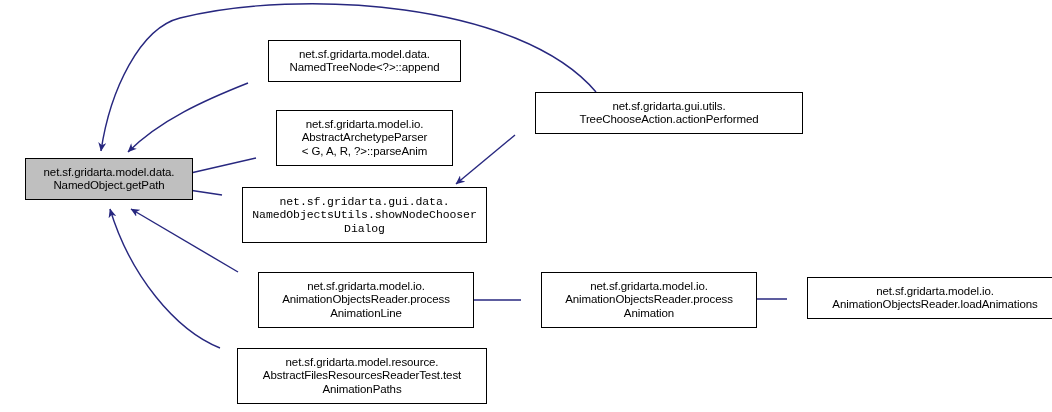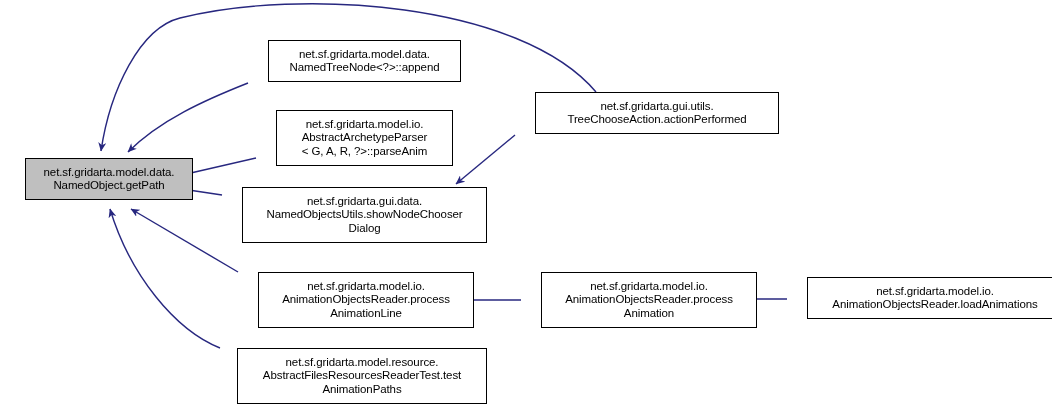--- a/index.html
+++ b/index.html
@@ -93,36 +93,36 @@
   </div>
   <div class="node" style="left: 248px; top: 40px; width: 193px; height: 42px;">
     <span class="label">net.sf.gridarta.model.data.
 NamedTreeNode&lt;?&gt;::append</span>
   </div>
   <div class="node" style="left: 256px; top: 110px; width: 177px; height: 56px;">
     <span class="label">net.sf.gridarta.model.io.
 AbstractArchetypeParser
 &lt; G, A, R, ?&gt;::parseAnim</span>
   </div>
-  <div class="node" style="left: 222px; top: 187px; width: 245px; height: 56px;">
+  <div class="node" style="left: 222px; top: 187px; width: 245px; height: 56px; font-family: Liberation Mono, monospace;">
     <span class="label">net.sf.gridarta.gui.data.
 NamedObjectsUtils.showNodeChooser
 Dialog</span>
   </div>
   <div class="node" style="left: 238px; top: 272px; width: 216px; height: 56px;">
     <span class="label">net.sf.gridarta.model.io.
 AnimationObjectsReader.process
 AnimationLine</span>
   </div>
   <div class="node" style="left: 217px; top: 348px; width: 250px; height: 56px; justify-content: center;">
     <span class="label">net.sf.gridarta.model.resource.
 AbstractFilesResourcesReaderTest.test
 AnimationPaths</span>
   </div>
-  <div class="node" style="left: 515px; top: 92px; width: 244px; height: 42px;">
+  <div class="node" style="left: 515px; top: 92px; width: 268px; height: 42px;">
     <span class="label">net.sf.gridarta.gui.utils.
 TreeChooseAction.actionPerformed</span>
   </div>
   <div class="node" style="left: 521px; top: 272px; width: 216px; height: 56px;">
     <span class="label">net.sf.gridarta.model.io.
 AnimationObjectsReader.process
 Animation</span>
   </div>
   <div class="node" style="left: 787px; top: 277px; width: 256px; height: 42px;">
     <span class="label">net.sf.gridarta.model.io.

